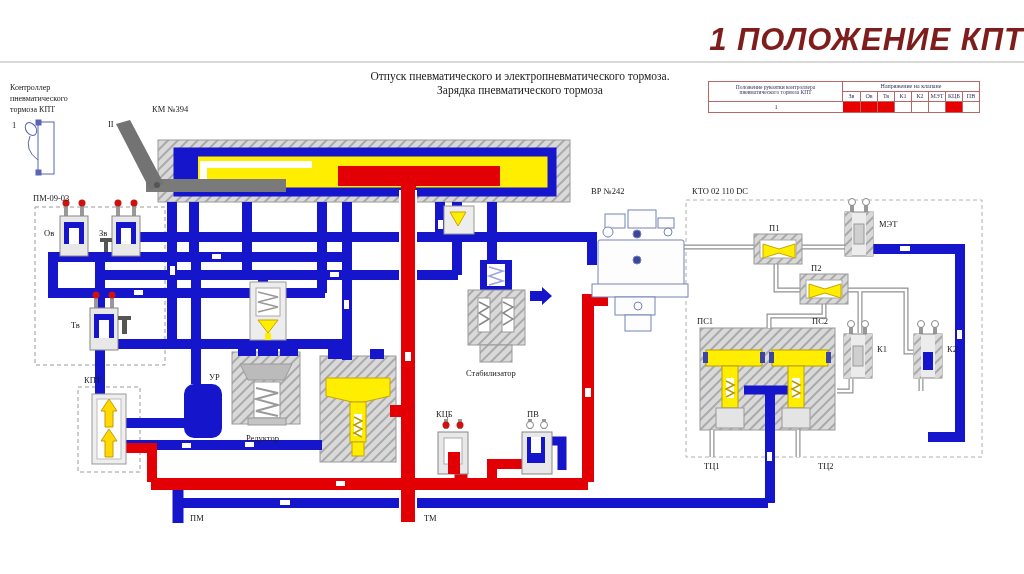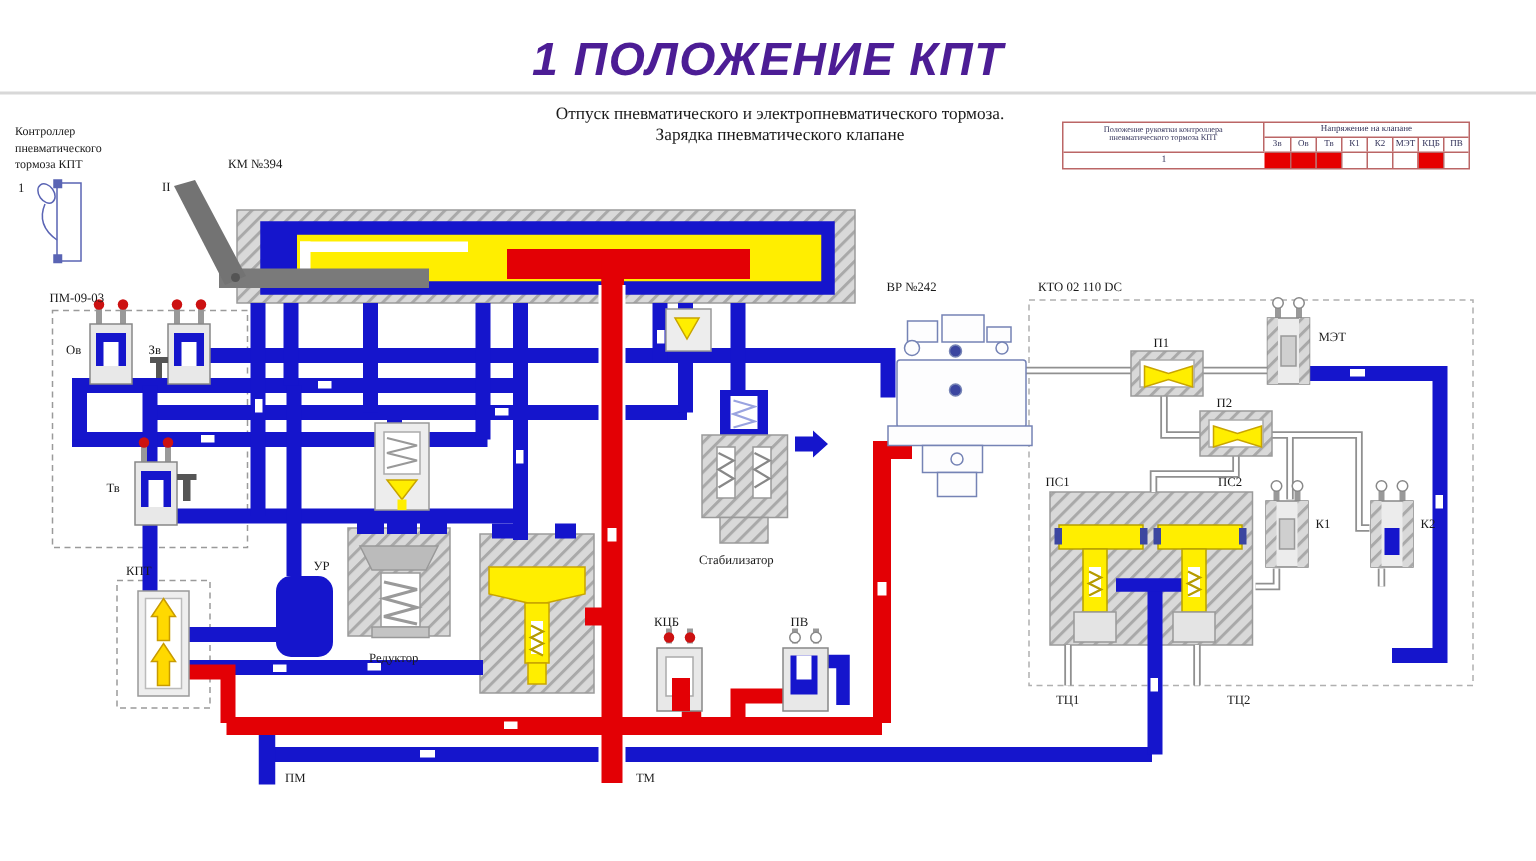--- a/index.html
+++ b/index.html
@@ -1,19 +1,19 @@
 <!DOCTYPE html>
 <html><head>
 <meta charset="utf-8">
 <style>
   html,body{margin:0;padding:0;background:#fff;width:1024px;height:574px;overflow:hidden}
   #stage{position:relative;width:1024px;height:574px;background:#fff;font-family:"Liberation Serif",serif}
-  #slide-title{position:absolute;top:22px;left:0;width:100%;text-align:center;
+  #slide-title{position:absolute;top:22px;left:0;width:100%;text-align:right;
     font-family:"Liberation Sans",sans-serif;font-size:31px;font-weight:bold;font-style:italic;
-    color:#4c1d95;letter-spacing:1px}
+    color:#7f1d1d;letter-spacing:1px}
   #title-rule{position:absolute;top:61px;left:0;width:100%;height:2px;background:#d8d8d8}
   #subtitle{position:absolute;top:69px;left:330px;width:380px;text-align:center;
     font-size:11.5px;color:#1a1a1a;line-height:14px}
   svg{position:absolute;top:0;left:0}
   .lbl{font-family:"Liberation Serif",serif;font-size:8.5px;fill:#1a1a1a}
   .lbl-sm{font-family:"Liberation Serif",serif;font-size:8px;fill:#1a1a1a}
   
   .vtable{position:absolute;left:708px;top:81px;width:270px;background:#fff;
     border:1px solid #b66;display:grid;grid-template-columns:134px 1fr;grid-template-rows:10px 9px 11px;
     font-family:"Liberation Serif",serif;color:#33335a}
@@ -32,21 +32,21 @@
   .vt-cells div.active{background:#e60000}
 </style>
 </head>
 <body>
 
 <div id="stage">
   <div id="slide-title">1 ПОЛОЖЕНИЕ КПТ</div>
   <div id="title-rule"></div>
   <div id="subtitle">
     <div>Отпуск пневматического и электропневматического тормоза.</div>
-    <div>Зарядка пневматического клапане</div>
+    <div>Зарядка пневматического тормоза</div>
   </div>
 
   <div class="vtable">
     <div class="vt-left">
       <div>Положение рукоятки контроллера</div>
       <div>пневматического тормоза КПТ</div>
     </div>
     <div class="vt-group">Напряжение на клапане</div>
     <div class="vt-cols">
         <div>Зв</div>

